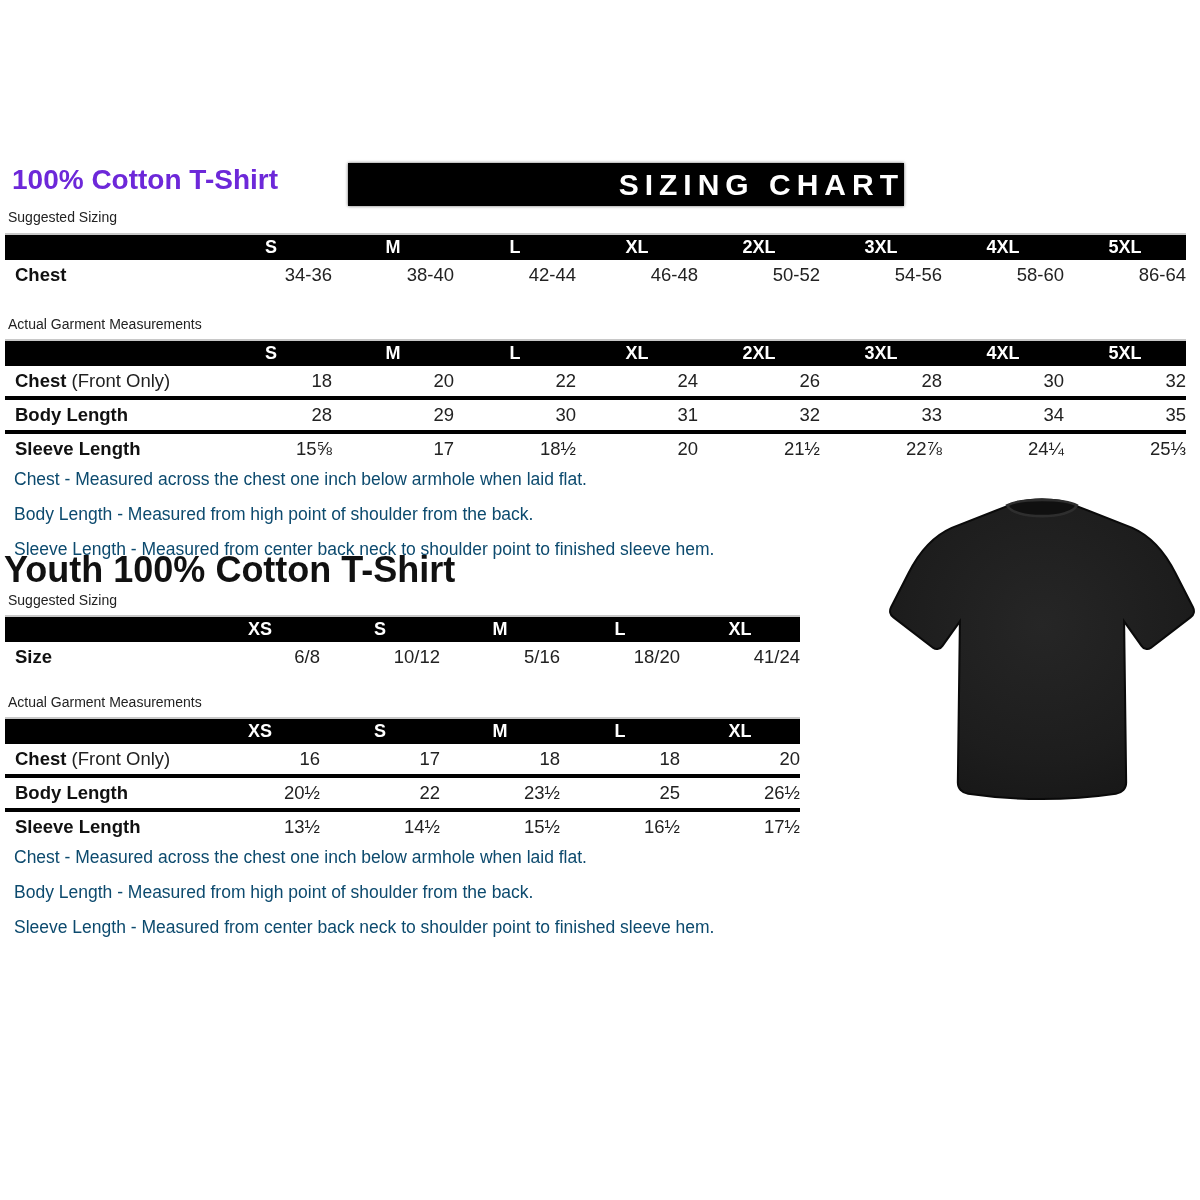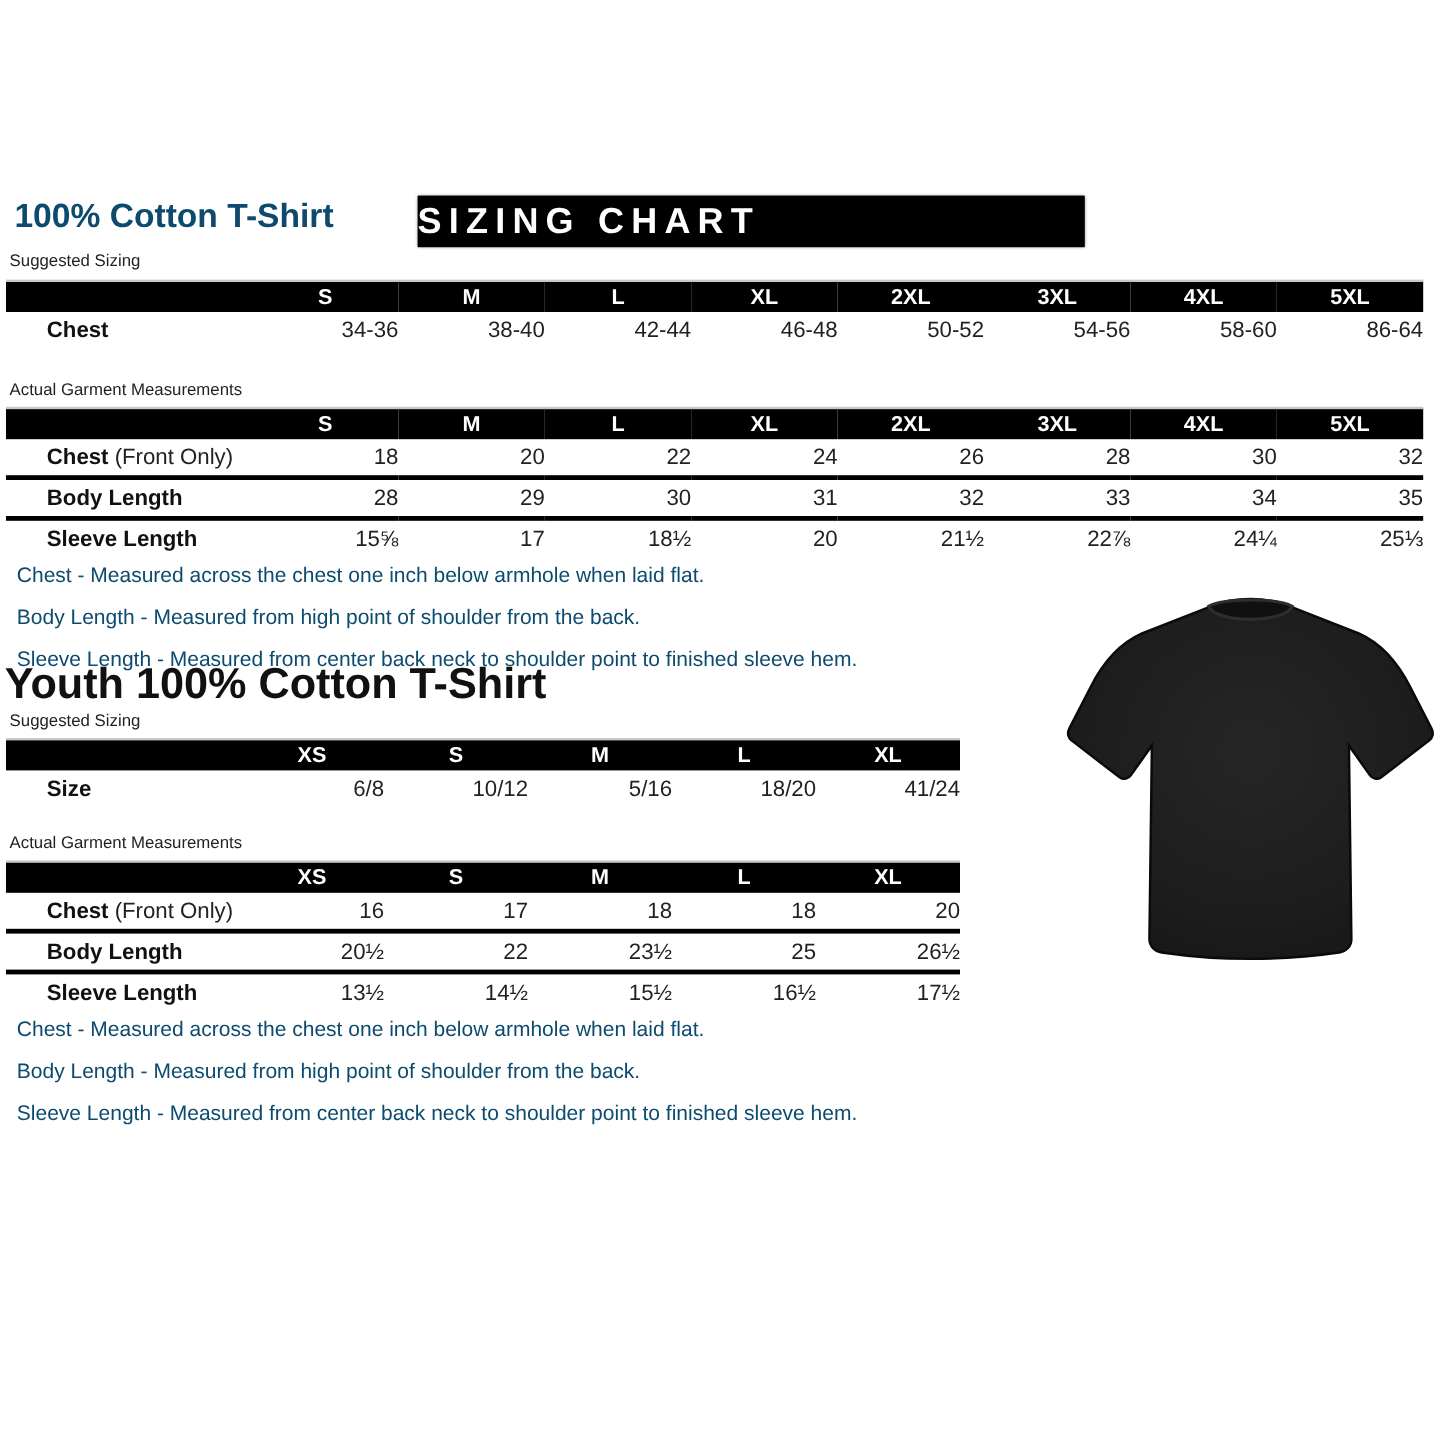--- a/index.html
+++ b/index.html
@@ -4,47 +4,47 @@
 <style>
   html,body{margin:0;padding:0;background:#fff;}
   body{
     width:1200px;height:1200px;position:relative;overflow:hidden;
     font-family:"Liberation Sans","DejaVu Sans",sans-serif;
     color:#1c1c1c;
     -webkit-font-smoothing:antialiased;
   }
   .abs{position:absolute;}
   .page-title{
-    left:12px;top:164px;font-size:28px;font-weight:bold;color:#0c4a6e;
+    left:12px;top:164px;font-size:28px;font-weight:bold;color:#6d28d9;
     letter-spacing:0px;white-space:nowrap;
   }
   .banner{
     left:348px;top:163px;width:556px;height:43px;background:#000;
-    display:flex;align-items:center;justify-content:flex-start;
+    display:flex;align-items:center;justify-content:flex-end;
     box-shadow:0 0 3px rgba(0,0,0,.6);
   }
   .banner span{
     color:#fff;font-size:30px;font-weight:bold;letter-spacing:6px;white-space:nowrap;
   }
   .section-label{font-size:14px;color:#222;white-space:nowrap;}
   .youth-title{
     left:4px;top:549px;font-size:36px;font-weight:bold;color:#111;white-space:nowrap;
   }
   table{border-collapse:collapse;table-layout:fixed;}
   table.sizing{position:absolute;}
   table thead th{
     background:#000;color:#fff;font-size:18px;font-weight:bold;
     height:25px;text-align:center;padding:0;border-top:2px solid #c8c8c8;
   }
   table tbody td{
     font-size:18.5px;text-align:right;color:#222;height:30px;padding:0;
     white-space:nowrap;
   }
   table tbody td.label-col{text-align:left;padding-left:10px;}
-  table tbody td.label-col b{font-weight:bold;color:#111;margin-left:24px;}
+  table tbody td.label-col b{font-weight:bold;color:#111;}
   table.bordered tbody tr{height:28px;}
   table.bordered tbody tr + tr td{border-top:4px solid #000000;}
   .t-adult{left:5px;top:233px;width:1181px;}
   .t-adult .label-col{width:205px;}
   .t-adult-actual{left:5px;top:339px;width:1181px;}
   .t-adult-actual .label-col{width:205px;}
   .t-youth{left:5px;top:615px;width:795px;}
   .t-youth .label-col{width:195px;}
   .t-youth-actual{left:5px;top:717px;width:795px;}
   .t-youth-actual .label-col{width:195px;}

